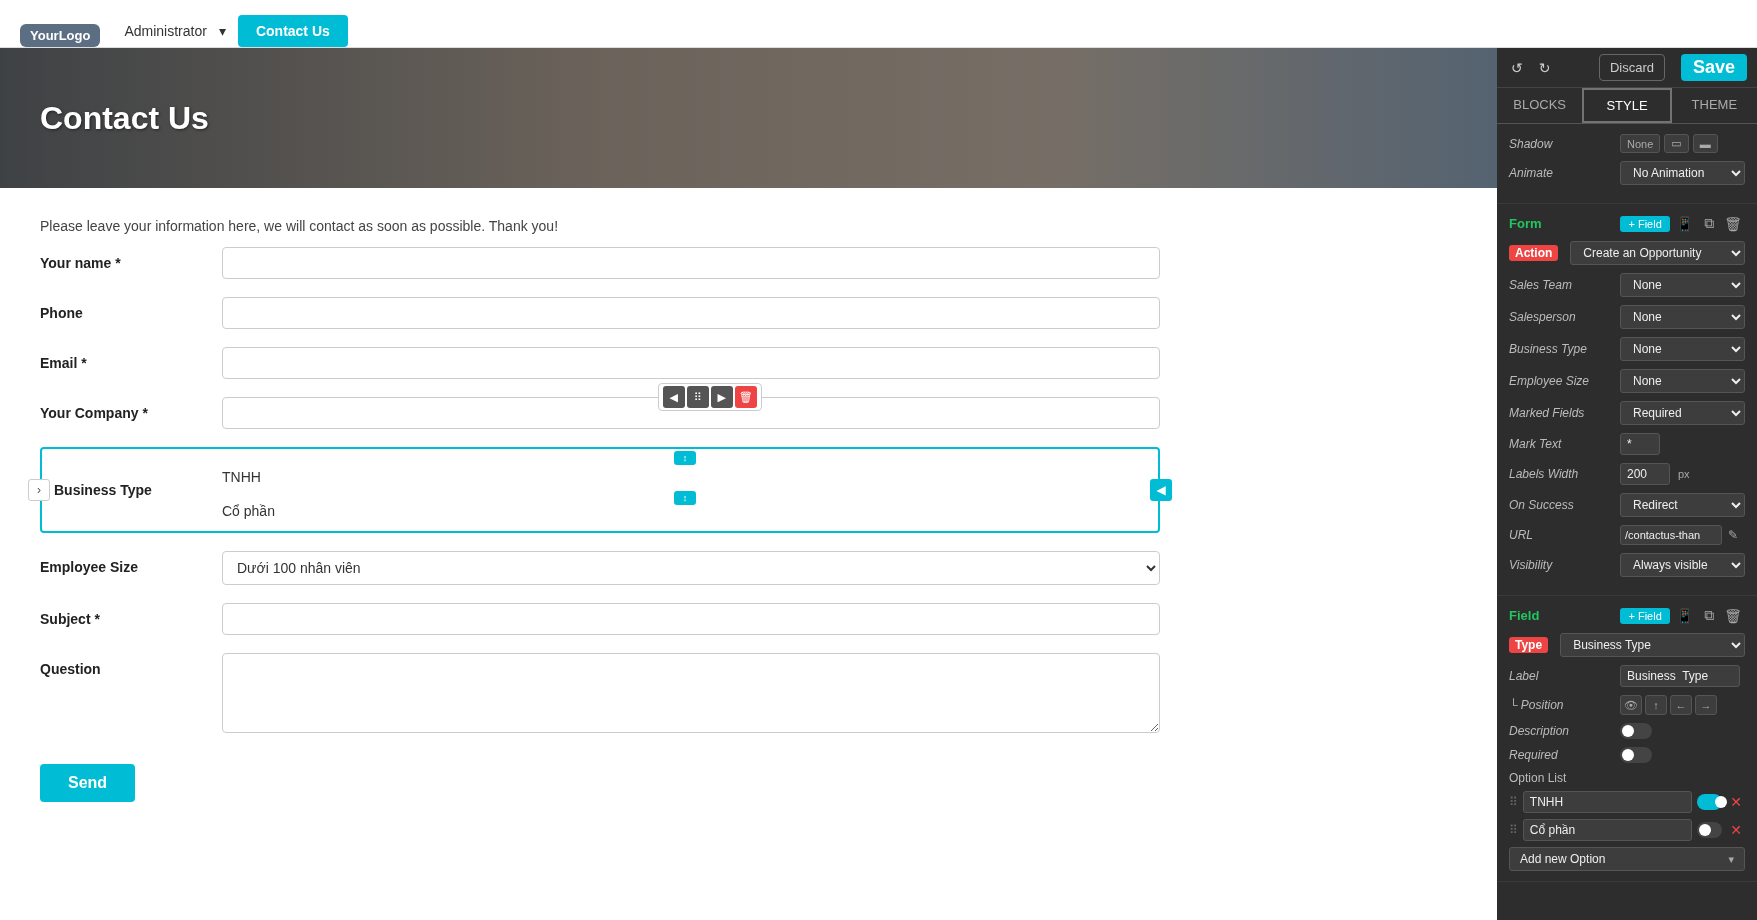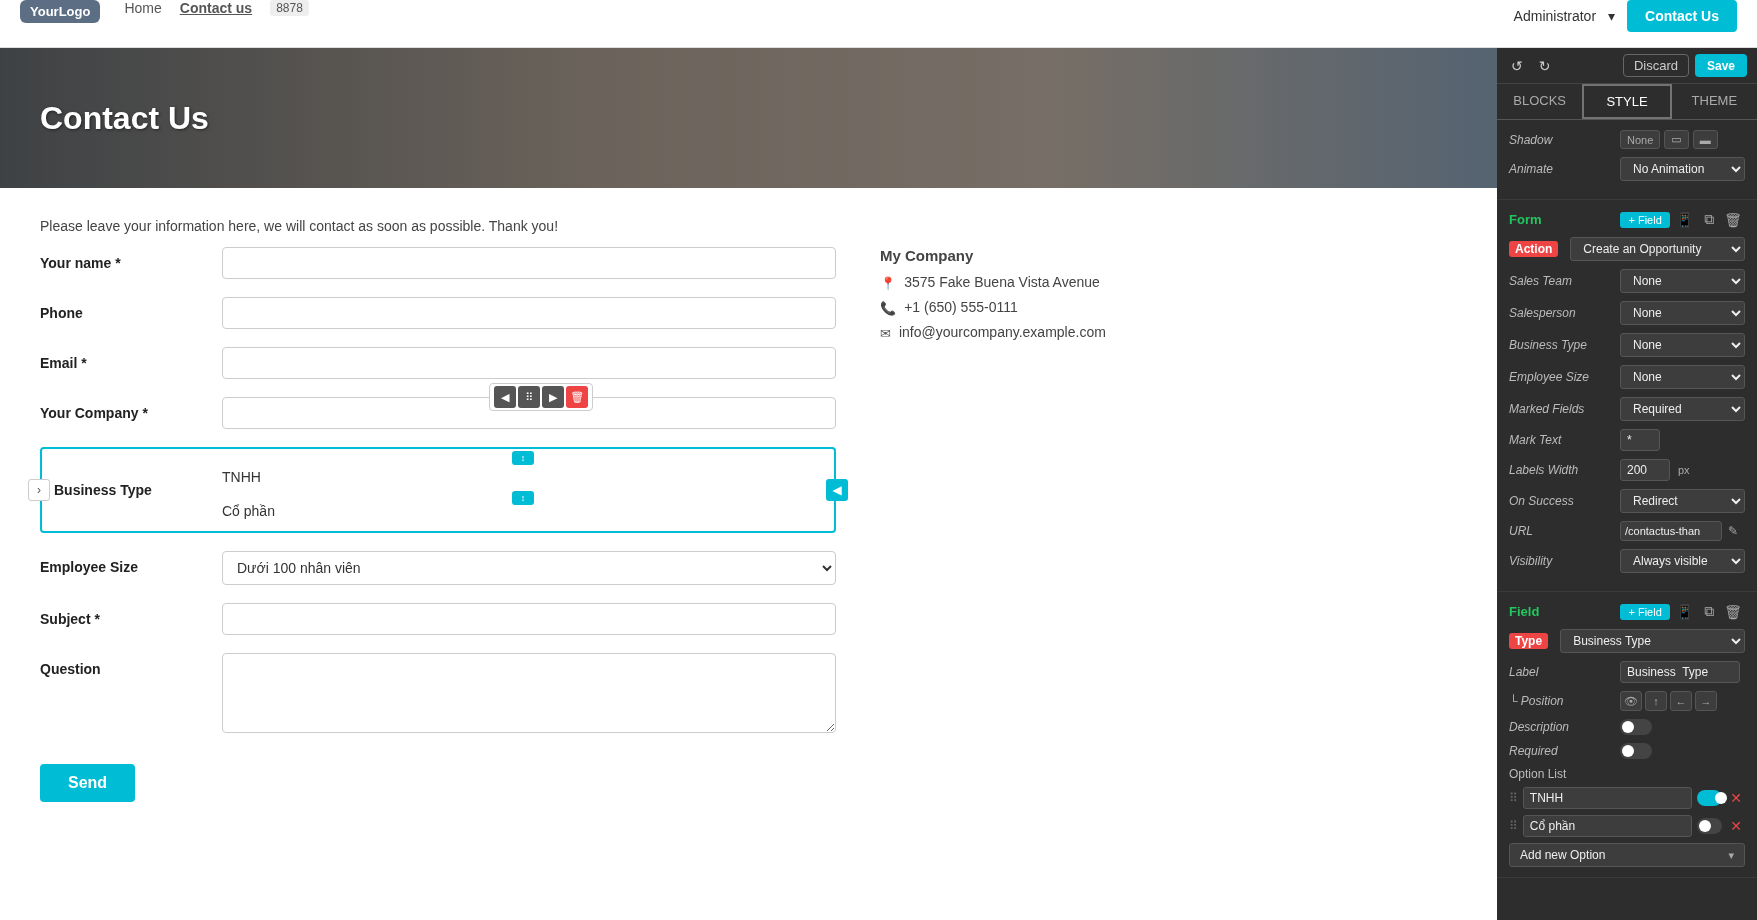--- a/index.html
+++ b/index.html
@@ -1,20 +1,20 @@
 <!DOCTYPE html>
 <html><head>
   <meta charset="utf-8">
   <style>
     * { box-sizing: border-box; margin: 0; padding: 0; }
     body { font-family: Arial, sans-serif; font-size: 14px; background: #f8f8f8; display: flex; flex-direction: column; height: 920px; overflow: hidden; }
 
     
     .topnav {
-      display: flex; align-items: flex-start; background: #fff; border-bottom: 1px solid #ddd;
+      display: flex; align-items: flex-end; background: #fff; border-bottom: 1px solid #ddd;
       padding: 0 20px; height: 48px; flex-shrink: 0;
     }
     .logo-box {
       background: #5b6e83; border-radius: 6px; padding: 4px 10px; margin-right: 24px;
       font-size: 13px; font-weight: bold; color: #fff; display: flex; align-items: center;
     }
     .logo-box span { color: #fff; }
     .topnav-links { display: flex; gap: 18px; align-items: center; font-size: 14px; color: #555; flex: 1; }
     .topnav-links .badge { background: #eee; border-radius: 3px; padding: 1px 6px; font-size: 12px; color: #555; }
     .topnav-right { display: flex; align-items: center; gap: 12px; }
@@ -140,21 +140,21 @@
     .panel-toolbar-btn {
       background: none; border: none; color: #ccc; cursor: pointer; font-size: 14px;
       padding: 2px 4px; border-radius: 3px;
     }
     .discard-btn {
       background: none; border: 1px solid #666; color: #ccc; border-radius: 4px;
       padding: 3px 10px; cursor: pointer; font-size: 13px;
     }
     .save-btn {
       background: #00bcd4; color: #fff; border: none; border-radius: 4px;
-      padding: 3px 12px; cursor: pointer; font-size: 12px; font-weight: bold;
+      padding: 3px 12px; cursor: pointer; font-size: 18px; font-weight: bold; margin-left: 10px;
     }
 
     
     .panel-tabs {
       display: flex; border-bottom: 1px solid #555; flex-shrink: 0;
     }
     .panel-tab {
       flex: 1; text-align: center; padding: 8px 4px; cursor: pointer; font-size: 13px;
       color: #aaa; border-bottom: 2px solid transparent; background: none; border-top: none;
       border-left: none; border-right: none;
@@ -252,25 +252,20 @@
       margin-top: 4px;
     }
     .add-option-dropdown { background: none; border: none; color: #aaa; cursor: pointer; font-size: 11px; margin-left: auto; }
   </style>
 </head>
 <body>
 
 <div class="topnav">
   <div class="logo-box">
     <span>YourLogo</span>
-  </div>
-  <div class="topnav-links">
-    <span style="cursor:pointer;color:#555;">Home</span>
-    <span style="cursor:pointer;font-weight:bold;text-decoration:underline;">Contact us</span>
-    <span class="badge">8878</span>
   </div>
   <div class="topnav-right">
     <button class="admin-btn">
       <span>Administrator</span>
       <span>▾</span>
     </button>
     <button class="contact-btn">Contact Us</button>
   </div>
 </div>
 
@@ -374,35 +369,20 @@
             <div class="form-label">Question</div>
             <div class="form-input-wrap">
               <textarea class="form-input" rows="4" style=""></textarea>
             </div>
           </div>
 
           
           <button class="send-btn">Send</button>
         </div>
 
-        <div class="form-right">
-          <div class="company-name">My Company</div>
-          <div class="company-detail">
-            <span class="company-icon">📍</span>
-            <span>3575 Fake Buena Vista Avenue</span>
-          </div>
-          <div class="company-detail">
-            <span class="company-icon">📞</span>
-            <span>+1 (650) 555-0111</span>
-          </div>
-          <div class="company-detail">
-            <span class="company-icon">✉</span>
-            <span>info@yourcompany.example.com</span>
-          </div>
-        </div>
       </div>
     </div>
   </div>
 
   <div class="right-panel">
 
     <div class="panel-toolbar">
       <div class="panel-toolbar-left">
         <button class="panel-toolbar-btn">↺</button>
         <button class="panel-toolbar-btn">↻</button>

